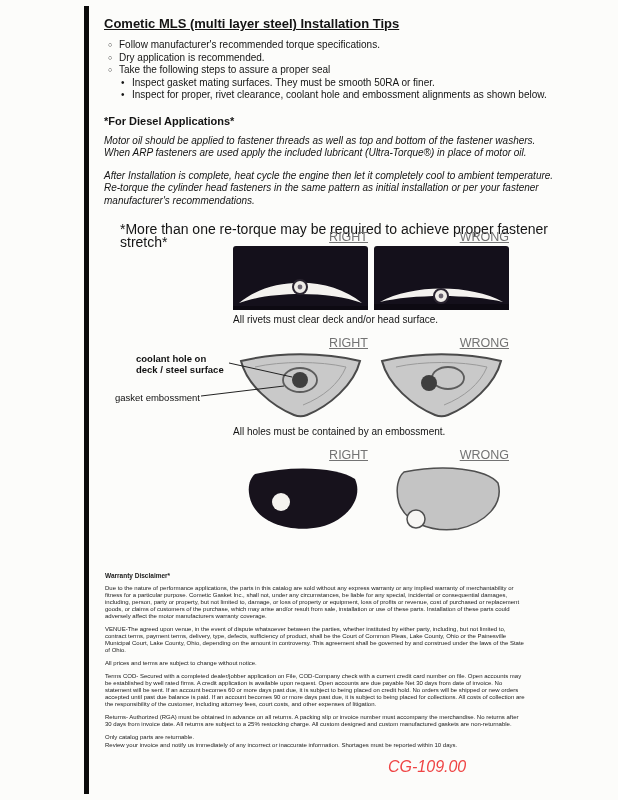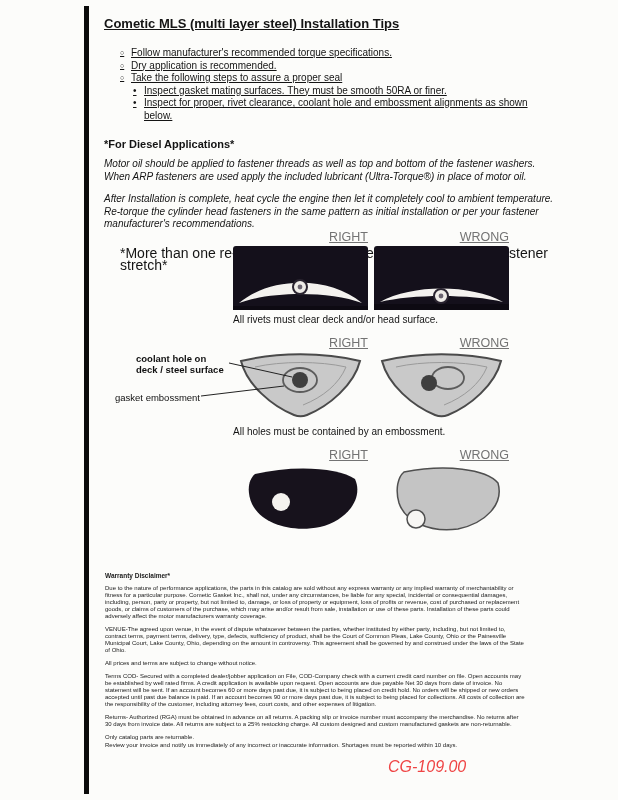--- a/index.html
+++ b/index.html
@@ -7,21 +7,21 @@
     width:618px; height:800px; position:relative;
     background:#fcfcfa; color:#141414;
     font-family:"Liberation Sans", sans-serif;
     overflow:hidden;
   }
   .spine { position:absolute; left:84px; top:6px; width:5px; height:788px; background:#0b0b0b; }
 
   
   .content-top { position:absolute; left:104px; top:16px; width:468px; }
   .title { font-size:13px; font-weight:700; text-decoration:underline; margin:0 0 8px 0; }
-  ul.tips { list-style:none; margin:16px; padding:0; font-size:10px; line-height:12.5px;text-decoration:underline; }
+  ul.tips { list-style:none; margin:4px; padding:0; font-size:10px; line-height:12.5px; }
   .tip { display:flex; }
   .tip .b1 { flex:0 0 11px; font-size:7px; line-height:12.5px; }
   .tip.sub { padding-left:13px; }
   .tip .b2 { flex:0 0 11px; font-size:10px; line-height:12.5px; }
   .diesel-heading { font-size:11px; font-weight:700; margin:13px 0 8px 0; }
   .para { font-size:10px; line-height:12.5px; margin:0 0 10px 0; width:460px;font-style:italic; }
   .note { font-size:14px; line-height:12.5px; margin:16px; }
 
   
   .diagrams { position:absolute; left:233px; top:230px; width:276px; }

